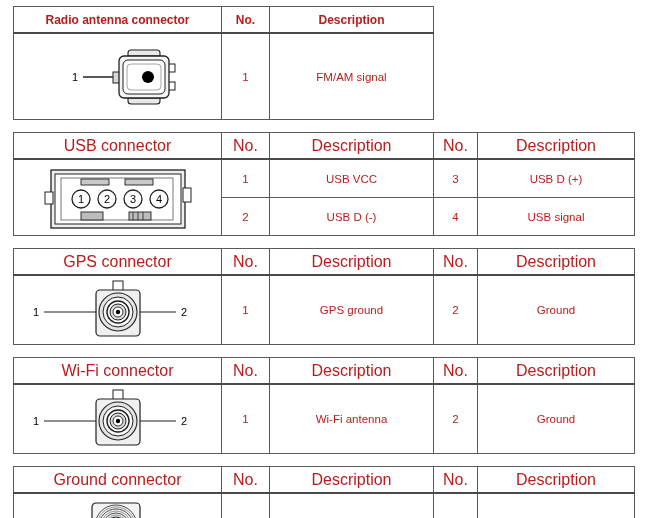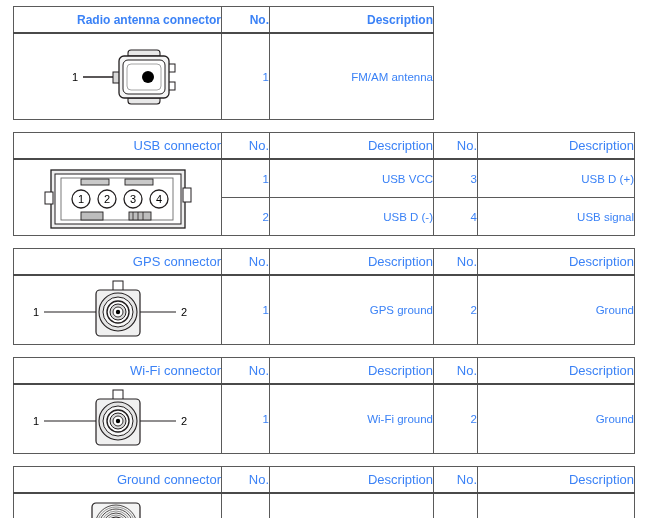--- a/index.html
+++ b/index.html
@@ -25,30 +25,30 @@
     border-collapse: collapse;
     table-layout: fixed;
     background: #ffffff;
     border: 1px solid #231f20;
     margin-bottom: 12px;
   }
   table.conn-table td,
   table.conn-table th {
     border: 1px solid #5a5a5a;
     padding: 0;
-    text-align: right;
+    text-align: center;
     vertical-align: middle;
     font-weight: normal;
     font-size: 11.5px;
-    color: #3b82f6;
+    color: #b91c1c;
   }
   table.conn-table thead th {
     height: 25px;
     border-bottom: 2px solid #4a4a4a;
-    font-size: 13px;
+    font-size: 16px;
   }
   table.conn-table.bold-head thead th {
     font-weight: bold;
     font-size: 12px;
   }
   td.diagram-cell {
     padding: 0;
   }
   td.num-cell, td.desc-cell {
     font-size: 11.5px;
@@ -105,21 +105,21 @@
 
               <rect x="86" y="18" width="50" height="42" rx="5" ry="5" fill="#f4f4f4" stroke="#231f20" stroke-width="1.3"></rect>
               <rect x="90" y="22" width="42" height="34" rx="5" ry="5" fill="#ffffff" stroke="#231f20" stroke-width="1"></rect>
               <rect x="94" y="26" width="34" height="26" rx="4" ry="4" fill="#ffffff" stroke="#9a9a9a" stroke-width="0.9"></rect>
 
               <circle cx="115" cy="39" r="6" fill="#000000"></circle>
             </svg>
           </div>
         </td>
         <td class="num-cell">1</td>
-        <td class="desc-cell">FM/AM antenna</td>
+        <td class="desc-cell">FM/AM signal</td>
       </tr>
     </tbody>
   </table>
 
   <table class="conn-table">
     <colgroup>
       <col style="width:208px">
         <col style="width:48px">
         <col style="width:164px">
         <col style="width:44px">
@@ -266,21 +266,21 @@
               <circle cx="100" cy="34" r="19" fill="#e4e4e4" stroke="#231f20" stroke-width="1.1"></circle>
               <circle cx="100" cy="34" r="15" fill="#f7f7f7" stroke="#231f20" stroke-width="1"></circle>
               <circle cx="100" cy="34" r="11" fill="#ffffff" stroke="#231f20" stroke-width="1.4"></circle>
               <circle cx="100" cy="34" r="8" fill="#d9d9d9" stroke="#231f20" stroke-width="1"></circle>
               <circle cx="100" cy="34" r="5" fill="#ffffff" stroke="#231f20" stroke-width="0.9"></circle>
               <circle cx="100" cy="34" r="2.2" fill="#000000"></circle>
             </svg>
           </div>
         </td>
         <td class="num-cell">1</td>
-        <td class="desc-cell">Wi-Fi ground</td>
+        <td class="desc-cell">Wi-Fi antenna</td>
         <td class="num-cell">2</td>
         <td class="desc-cell">Ground</td>
       </tr>
     </tbody>
   </table>
 
   <table class="conn-table">
     <colgroup>
       <col style="width:208px">
         <col style="width:48px">

